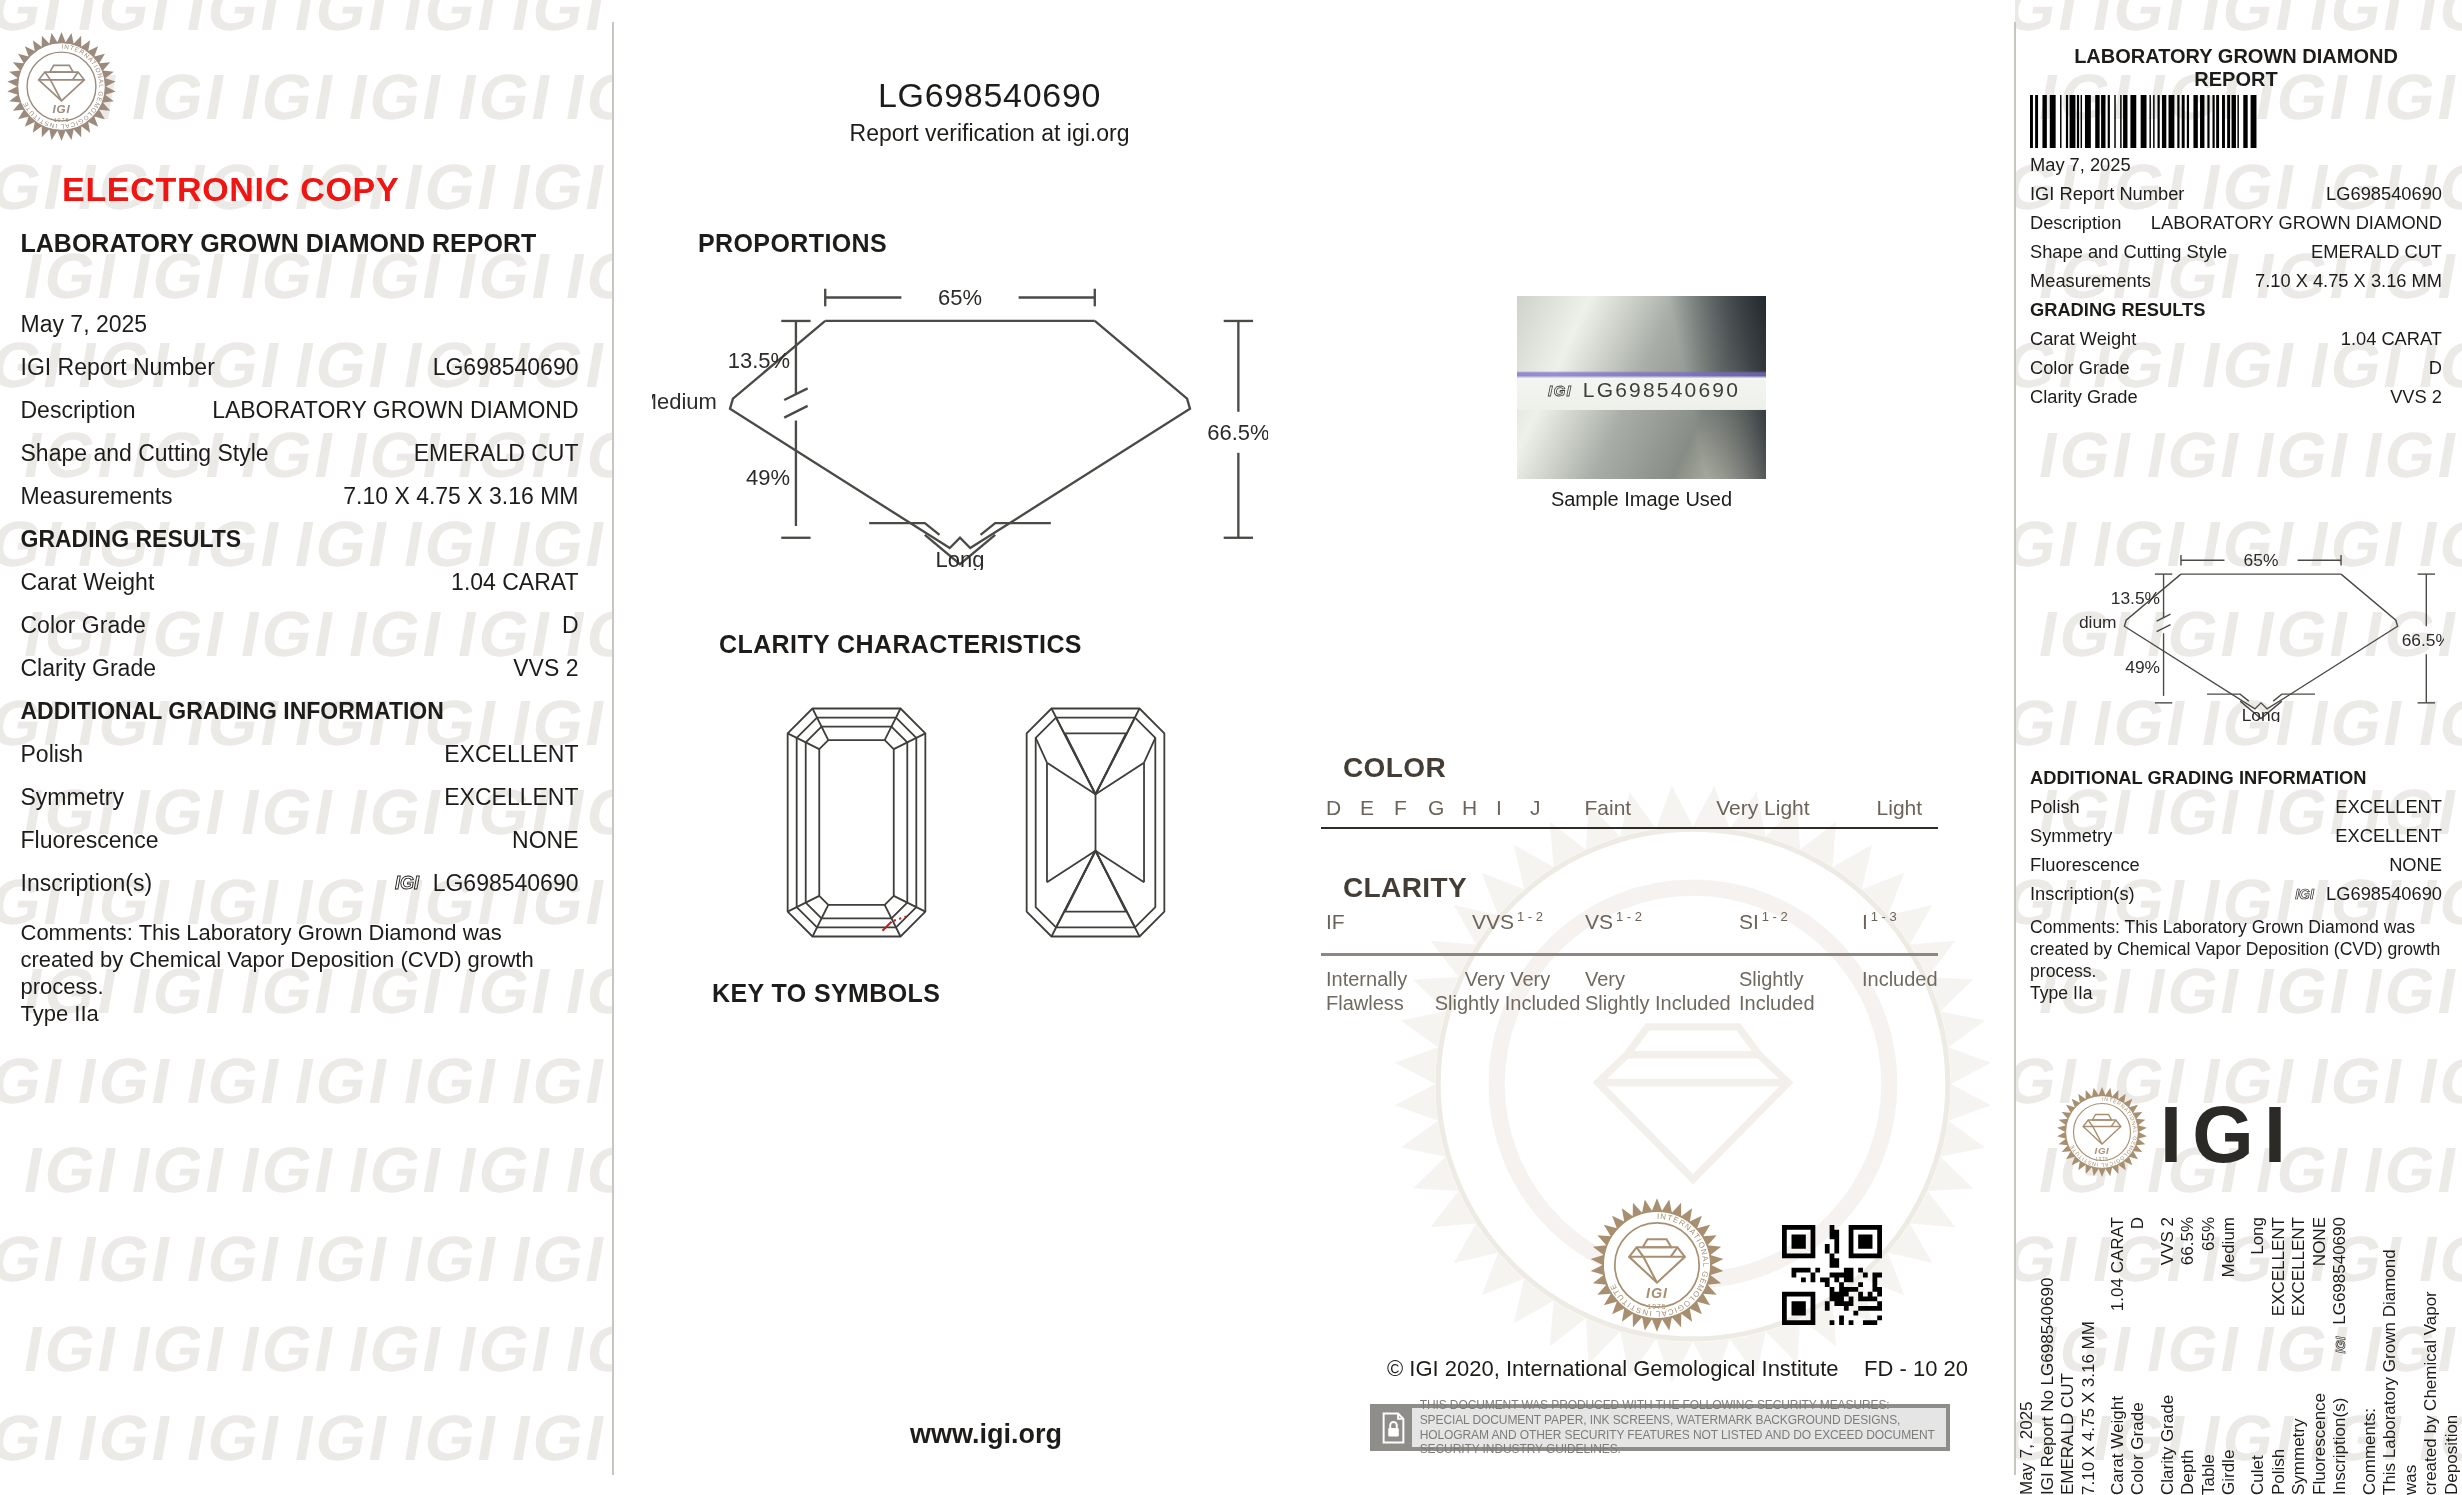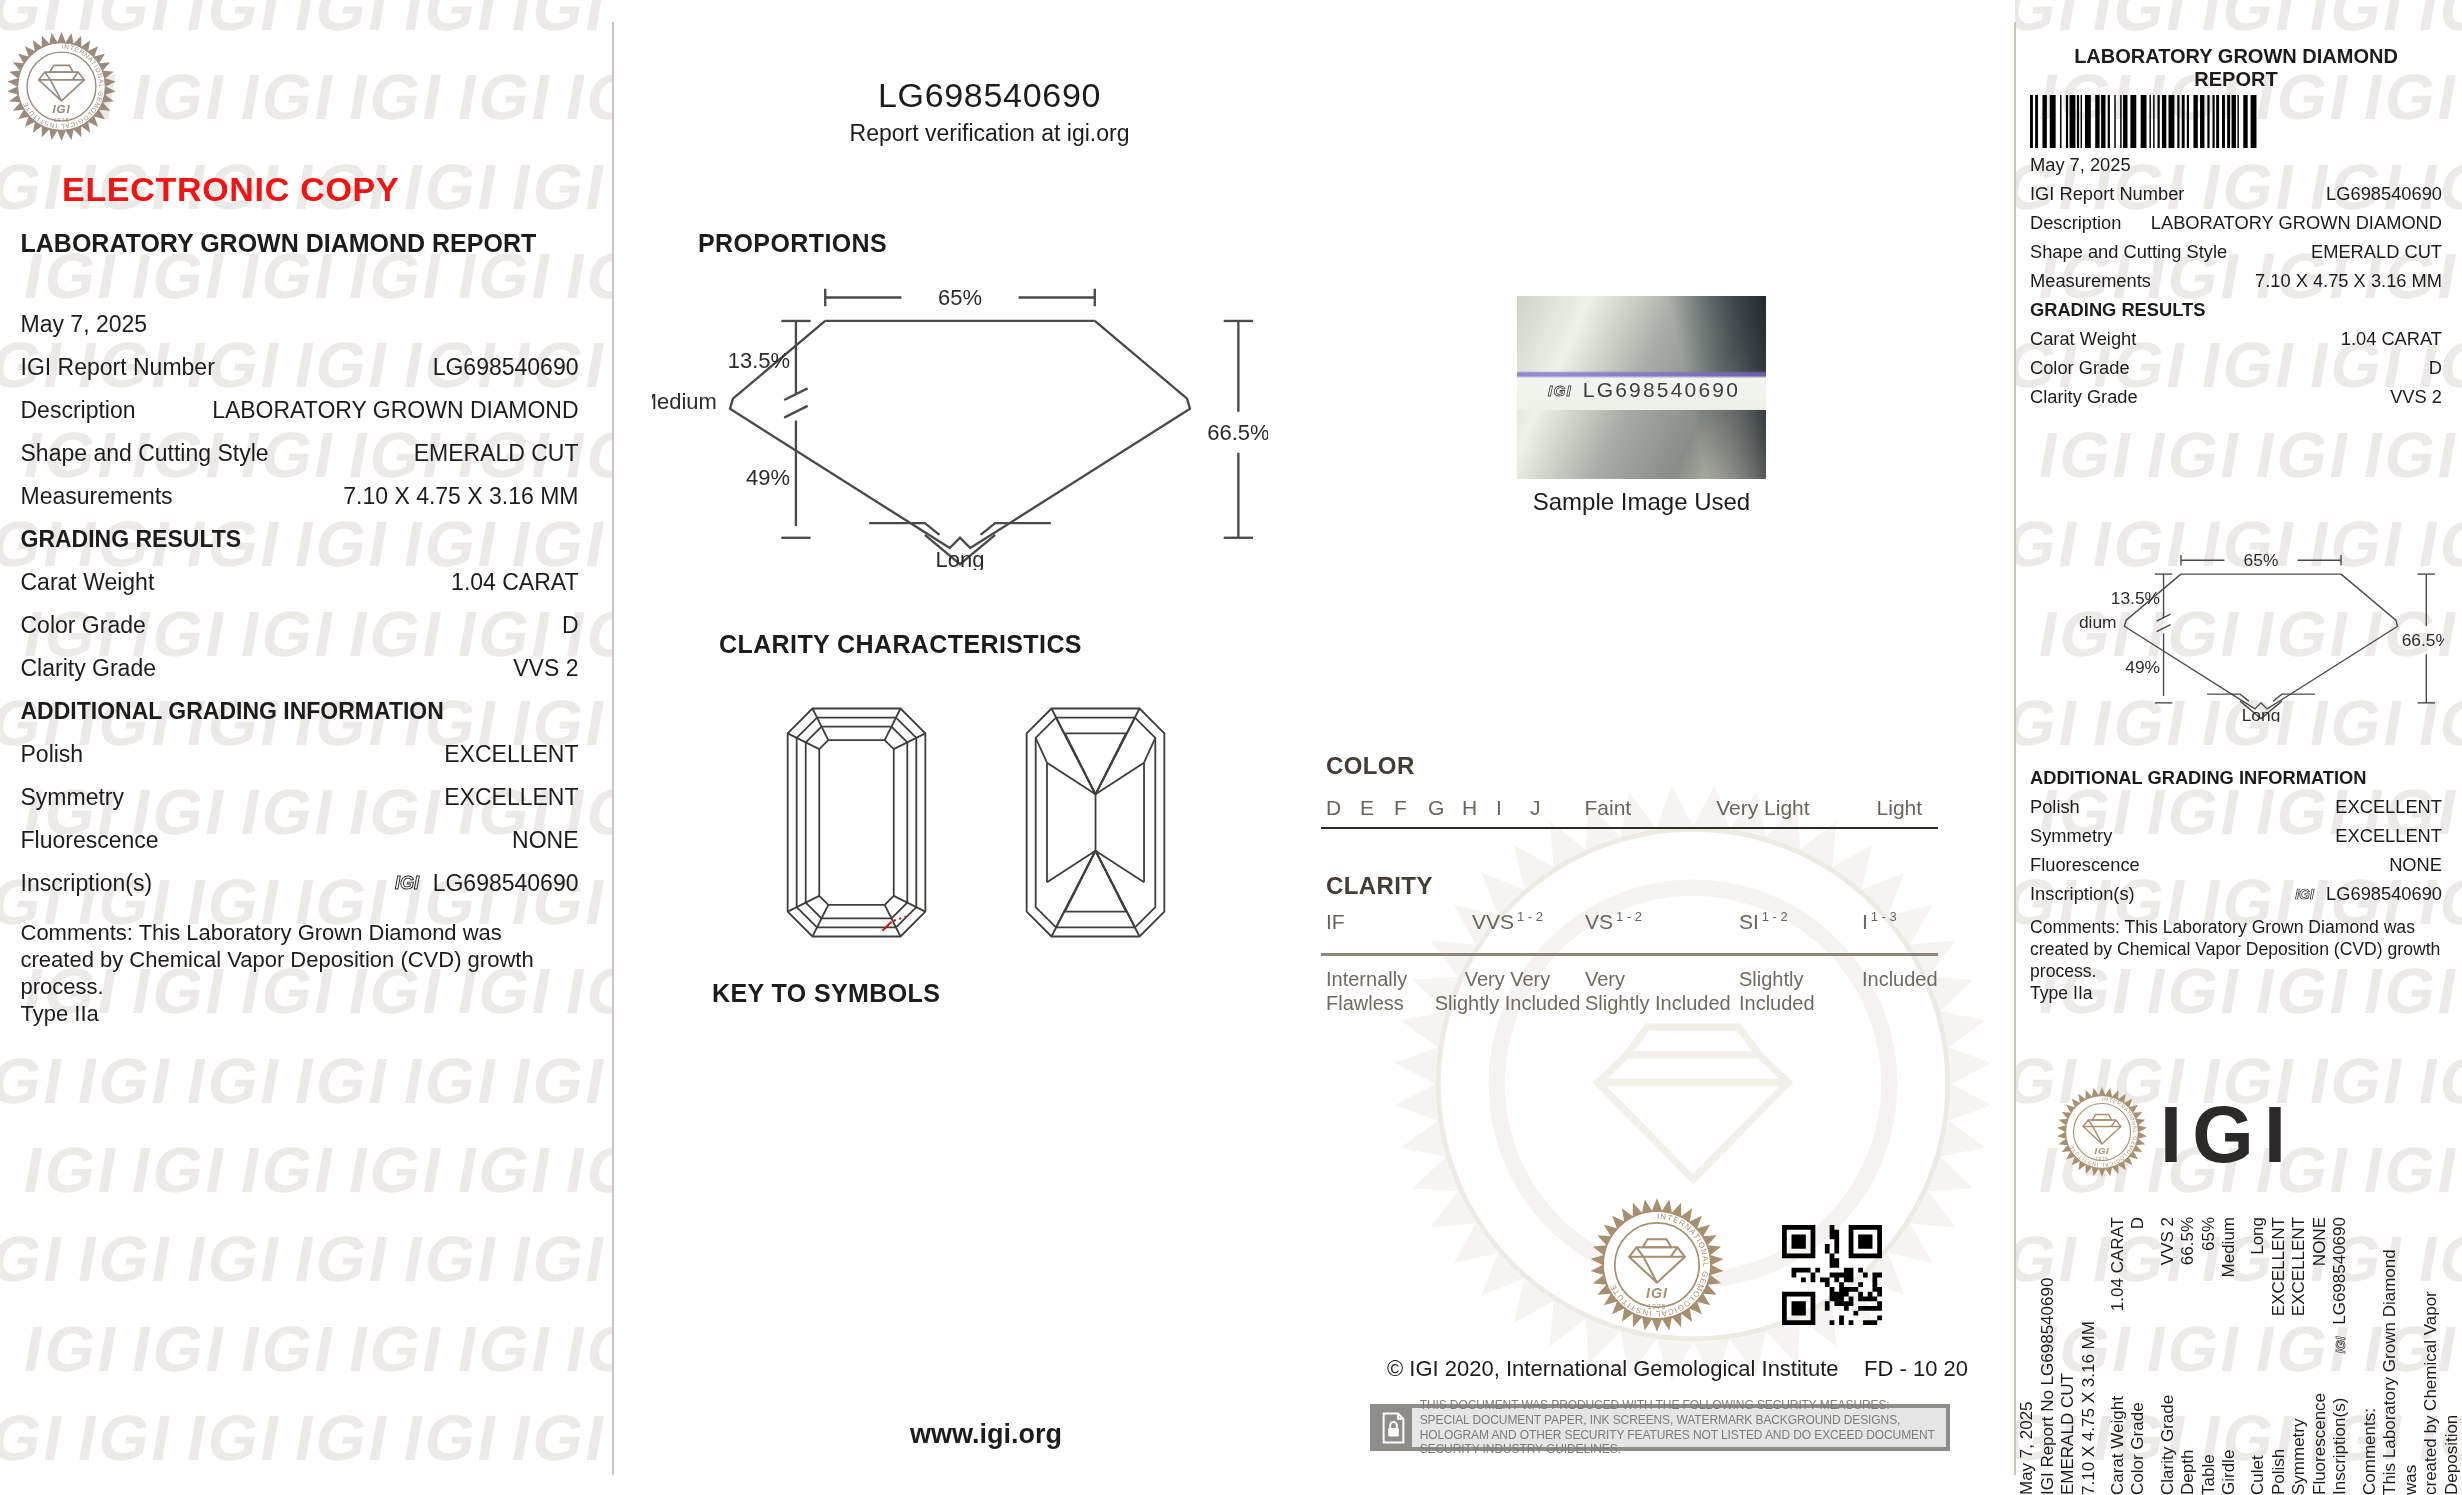--- a/index.html
+++ b/index.html
@@ -56,23 +56,23 @@
   .em-svg .red{stroke:#c21d1d;stroke-width:1.8;}
 
   
   .sample-photo{left:1517px;top:296px;width:249px;height:183px;
      background:
        linear-gradient(to bottom, rgba(0,0,0,0) 0%, rgba(0,0,0,0) 41%, rgba(122,108,200,.75) 42%, rgba(122,108,200,.75) 43.5%, #f3f6f0 45%, #eef1ea 62%, rgba(0,0,0,0) 62.5%),
        linear-gradient(258deg, #23282c 0%, #3c4246 10%, rgba(60,66,70,0) 34%),
        linear-gradient(115deg, #cdd2cb 0%, #eef1ea 22%, #a8aea7 48%, #878d86 72%, #d8d5c2 100%);}
   .sample-insc{position:absolute;left:0;right:0;top:82px;text-align:center;
      font-size:21px;letter-spacing:2.2px;color:#3a3f3c;}
-  .sample-cap{left:1517px;top:488px;width:249px;text-align:center;font-size:24px;}
-
-  .scale-title{font-weight:bold;font-size:24px;color:#433d35;letter-spacing:0.4px;}
+  .sample-cap{left:1517px;top:488px;width:249px;text-align:center;font-size:20px;}
+
+  .scale-title{font-weight:bold;font-size:28px;color:#433d35;letter-spacing:0.4px;margin-left:17px;}
   .t-color{left:1326px;top:752px;}
   .t-clarity{left:1326px;top:872px;}
   .color-row{left:1326px;top:796px;width:616px;display:flex;align-items:flex-start;
      font-size:21px;color:#6c635a;}
   .color-row .g{width:34px;}
   .color-row .r1{margin-left:20.5px;} .color-row .r2{margin-left:85px;} .color-row .r3{margin-left:67px;}
   .rule1{left:1321px;top:827px;width:617px;height:2.2px;background:#2f2c28;}
   .rule2{left:1321px;top:953px;width:617px;height:2.9px;background:#8d877e;}
   .clarity-row{left:1326px;top:909px;width:617px;display:flex;font-size:21px;color:#6c635a;}
   .clarity-row sup{font-size:13px;margin-left:2.9px;}

